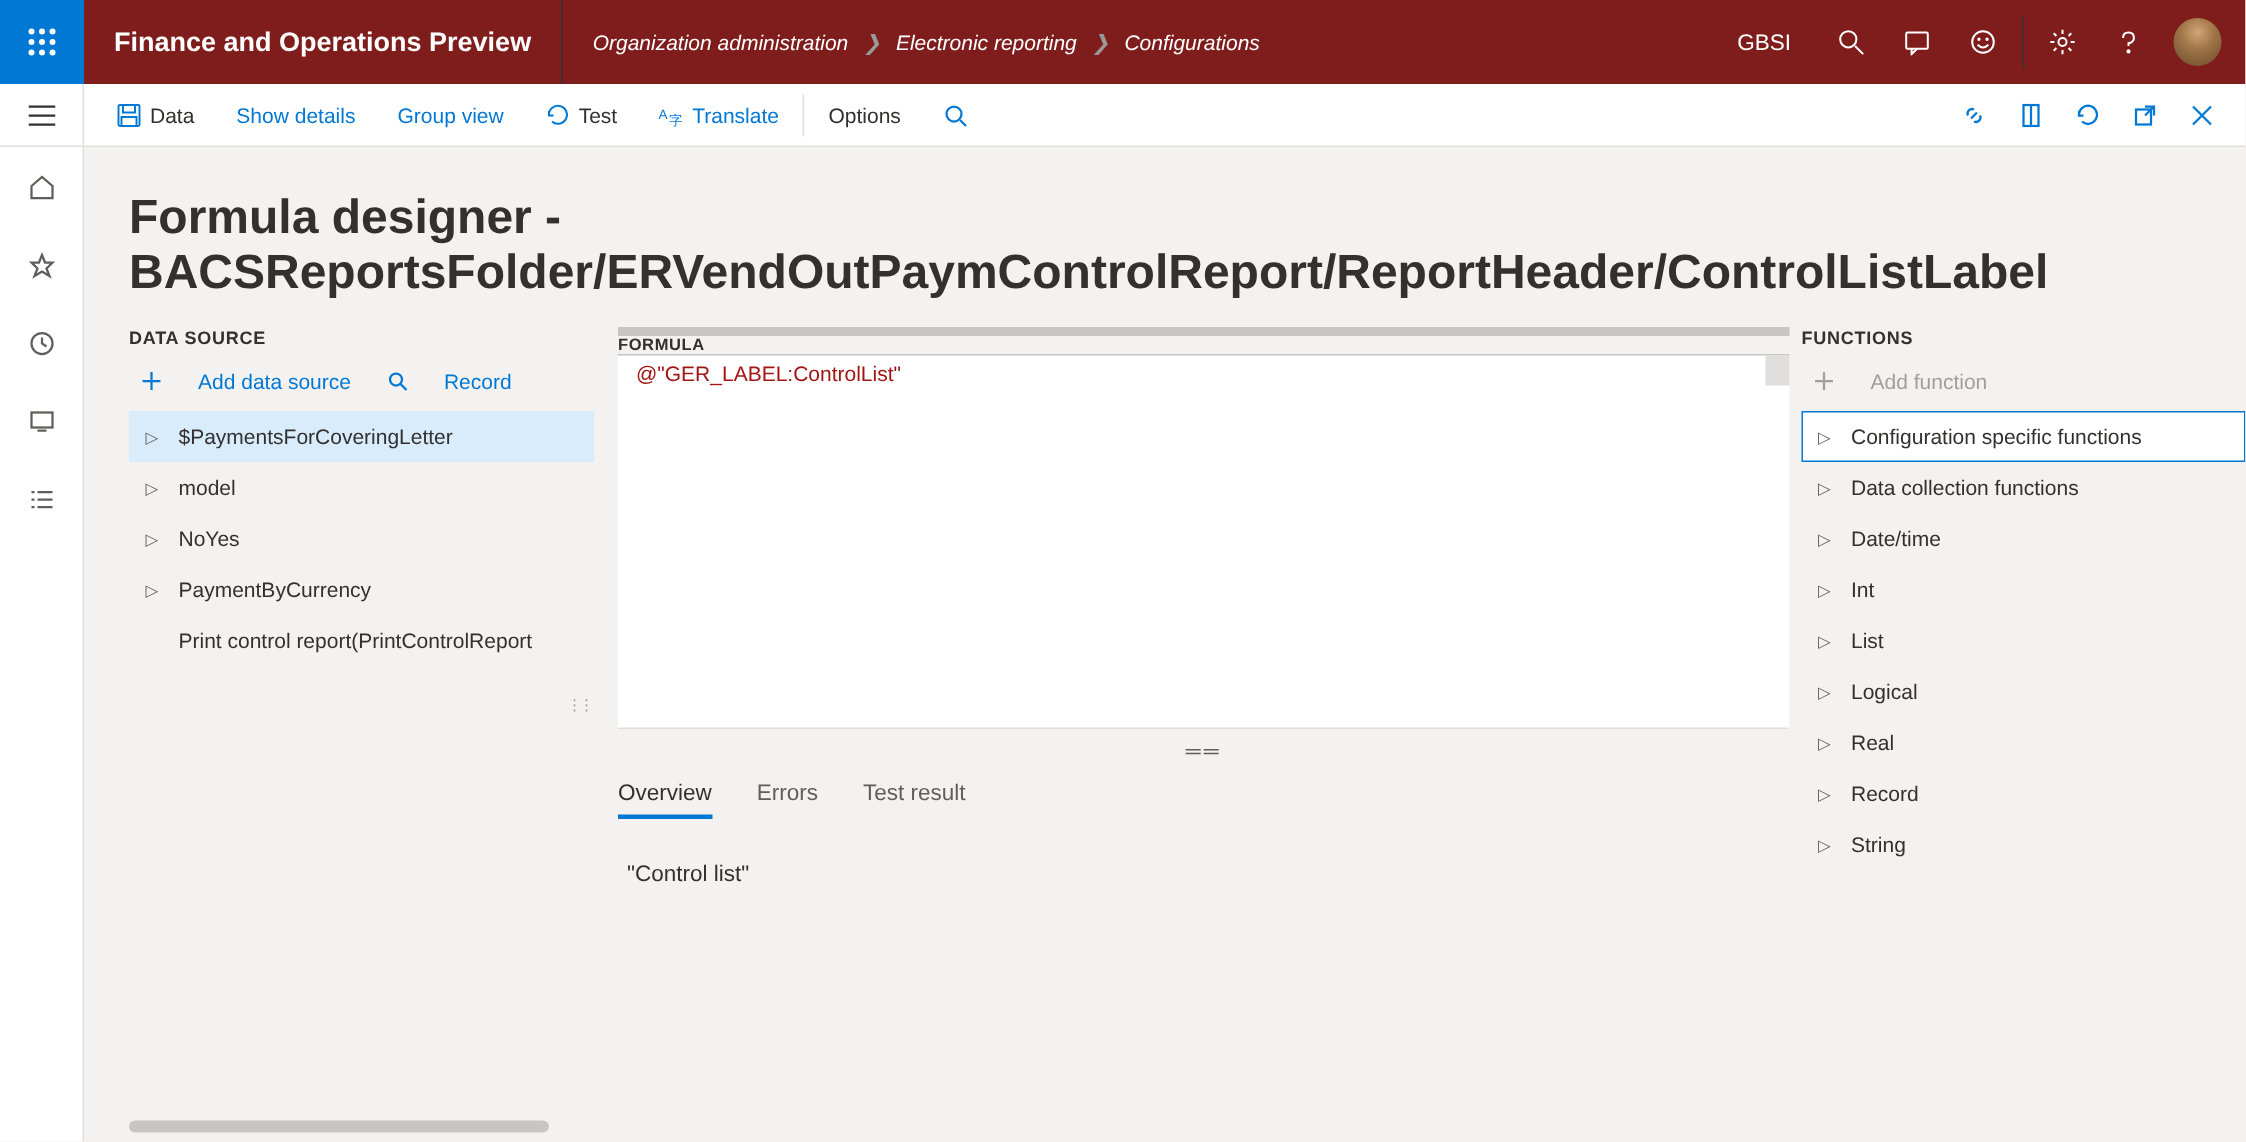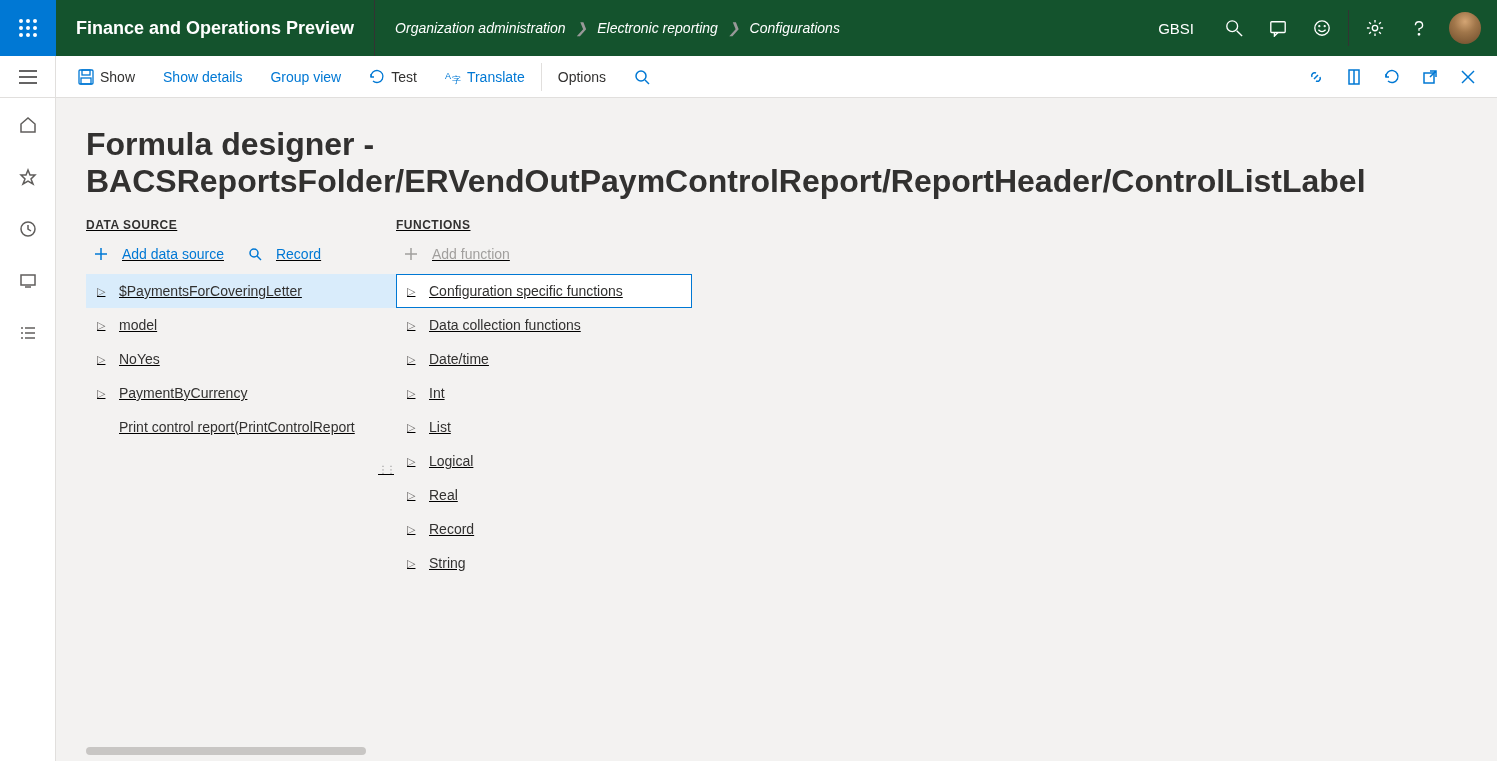--- a/index.html
+++ b/index.html
@@ -1,19 +1,19 @@
 <!DOCTYPE html>
 <html><head>
 <meta charset="utf-8">
 <style>
 * { margin: 0; padding: 0; box-sizing: border-box; font-family: "Segoe UI", -apple-system, sans-serif; }
 body { background: #f3f2f1; width: 1497px; height: 761px; overflow: hidden; }
 
 
-.top-header { background: #14532d; color: #fff; height: 56px; display: flex; align-items: center; }
+.top-header { background: #7f1d1d; color: #fff; height: 56px; display: flex; align-items: center; }
 .waffle { width: 56px; height: 56px; background: #0078d4; display: flex; align-items: center; justify-content: center; }
 .waffle svg { width: 20px; height: 20px; fill: #fff; }
 .app-title { font-size: 18px; font-weight: 600; padding: 0 20px; white-space: nowrap; border-right: 1px solid #333; height: 100%; display: flex; align-items: center; min-width: 300px; }
 .breadcrumb { display: flex; align-items: center; gap: 10px; padding: 0 20px; font-size: 14px; flex: 1; }
 .breadcrumb span { white-space: nowrap; font-style: italic; }
 .chevron { color: #999; }
 .header-right { display: flex; align-items: center; gap: 0; margin-left: auto; padding-right: 8px; }
 .legal { font-size: 15px; font-weight: 400; padding: 0 18px; }
 .hicon { width: 44px; height: 56px; display: flex; align-items: center; justify-content: center; cursor: pointer; }
 .hicon svg { width: 18px; height: 18px; fill: none; stroke: #fff; stroke-width: 1.5; }
@@ -33,29 +33,29 @@
 .ricon svg { width: 16px; height: 16px; stroke: #0078d4; fill: none; stroke-width: 1.5; }
 
 
 .main { display: flex; height: calc(761px - 56px - 42px); }
 .left-rail { width: 56px; background: #fff; border-right: 1px solid #e1dfdd; display: flex; flex-direction: column; align-items: center; padding-top: 14px; gap: 26px; }
 .left-rail .ricon2 { width: 40px; height: 26px; display: flex; align-items: center; justify-content: center; cursor: pointer; }
 .left-rail svg { width: 18px; height: 18px; stroke: #605e5c; fill: none; stroke-width: 1.5; }
 .content { flex: 1; padding: 28px 0 0 30px; position: relative; overflow: hidden; }
 .page-title { font-size: 32px; font-weight: 600; color: #323130; margin-bottom: 18px; }
 
-.columns { display: flex; gap: 0; text-decoration: underline; }
+.columns { display: flex; gap: 0; }
 .col-ds { width: 310px; }
 .col-mid { flex: 1; padding-left: 16px; padding-right: 8px; }
 .col-fn { width: 296px; }
 
 .section-label { font-size: 12px; font-weight: 600; letter-spacing: 0.5px; color: #323130; margin-bottom: 14px; }
 
 .link-row { display: flex; gap: 24px; margin-bottom: 12px; padding-left: 8px; }
-.link-btn { display: flex; align-items: center; gap: 14px; color: #0078d4; font-size: 14px; cursor: pointer; }
+.link-btn { display: flex; align-items: center; gap: 24px; color: #0078d4; font-size: 14px; cursor: pointer; }
 .link-btn.disabled { color: #a19f9d; cursor: default; }
 .link-btn svg { width: 14px; height: 14px; stroke: currentColor; fill: none; stroke-width: 1.5; }
 
 .tree { }
 .tree-item { display: flex; align-items: center; height: 34px; padding-left: 10px; font-size: 14px; color: #323130; cursor: pointer; border: 1px solid transparent; white-space: nowrap; overflow: hidden; }
 .tree-item.selected { background: #d9ecfb; }
 .tree-item.boxed { border: 1px solid #0078d4; background: #fff; }
 .tree-caret { width: 20px; color: #605e5c; font-size: 11px; }
 .tree-text { padding-left: 2px; }
 
@@ -146,21 +146,21 @@
         <line x1="0" y1="7" x2="18" y2="7"></line>
         <line x1="0" y1="13" x2="18" y2="13"></line>
       </svg>
     </div>
   <div class="abtn">
     <svg viewBox="0 0 16 16" stroke="#0078d4" fill="none" stroke-width="1.3">
         <rect x="1" y="1" width="14" height="14" rx="1"></rect>
         <rect x="4" y="1" width="8" height="5"></rect>
         <rect x="3" y="9" width="10" height="6"></rect>
       </svg>
-    <span style="color:#323130">Show</span>
+    <span style="color:#323130">Data</span>
   </div>
   <div class="abtn">
       <span>Show details</span>
     </div>
   <div class="abtn">
       <span>Group view</span>
     </div>
   <div class="abtn">
     <svg viewBox="0 0 16 16" stroke="#0078d4" fill="none" stroke-width="1.3">
         <path d="M2 8 A6 6 0 1 1 4 12"></path>
@@ -296,20 +296,35 @@
               <span class="tree-text">PaymentByCurrency</span>
             </div>
           <div class="tree-item">
               <span class="tree-caret"></span>
               <span class="tree-text">Print control report(PrintControlReport</span>
             </div>
         </div>
         <div class="resizer">⋮⋮</div>
       </div>
 
+      <div class="col-mid">
+        <div class="formula-top"></div>
+        <div class="formula-label">FORMULA</div>
+        <div class="formula-box">
+          <span class="formula-code">@"GER_LABEL:ControlList"</span>
+          <div class="formula-sb"></div>
+        </div>
+        <div class="drag-handle">══</div>
+        <div class="tabs">
+          <div class="tab active">Overview</div>
+          <div class="tab">Errors</div>
+          <div class="tab">Test result</div>
+        </div>
+        <div class="result-text">"Control list"</div>
+      </div>
 
       <div class="col-fn">
         <div class="section-label">FUNCTIONS</div>
         <div class="link-row">
           <div class="link-btn disabled">
             <svg viewBox="0 0 14 14">
                 <line x1="7" y1="1" x2="7" y2="13"></line>
                 <line x1="1" y1="7" x2="13" y2="7"></line>
               </svg>
             <span>Add function</span>

